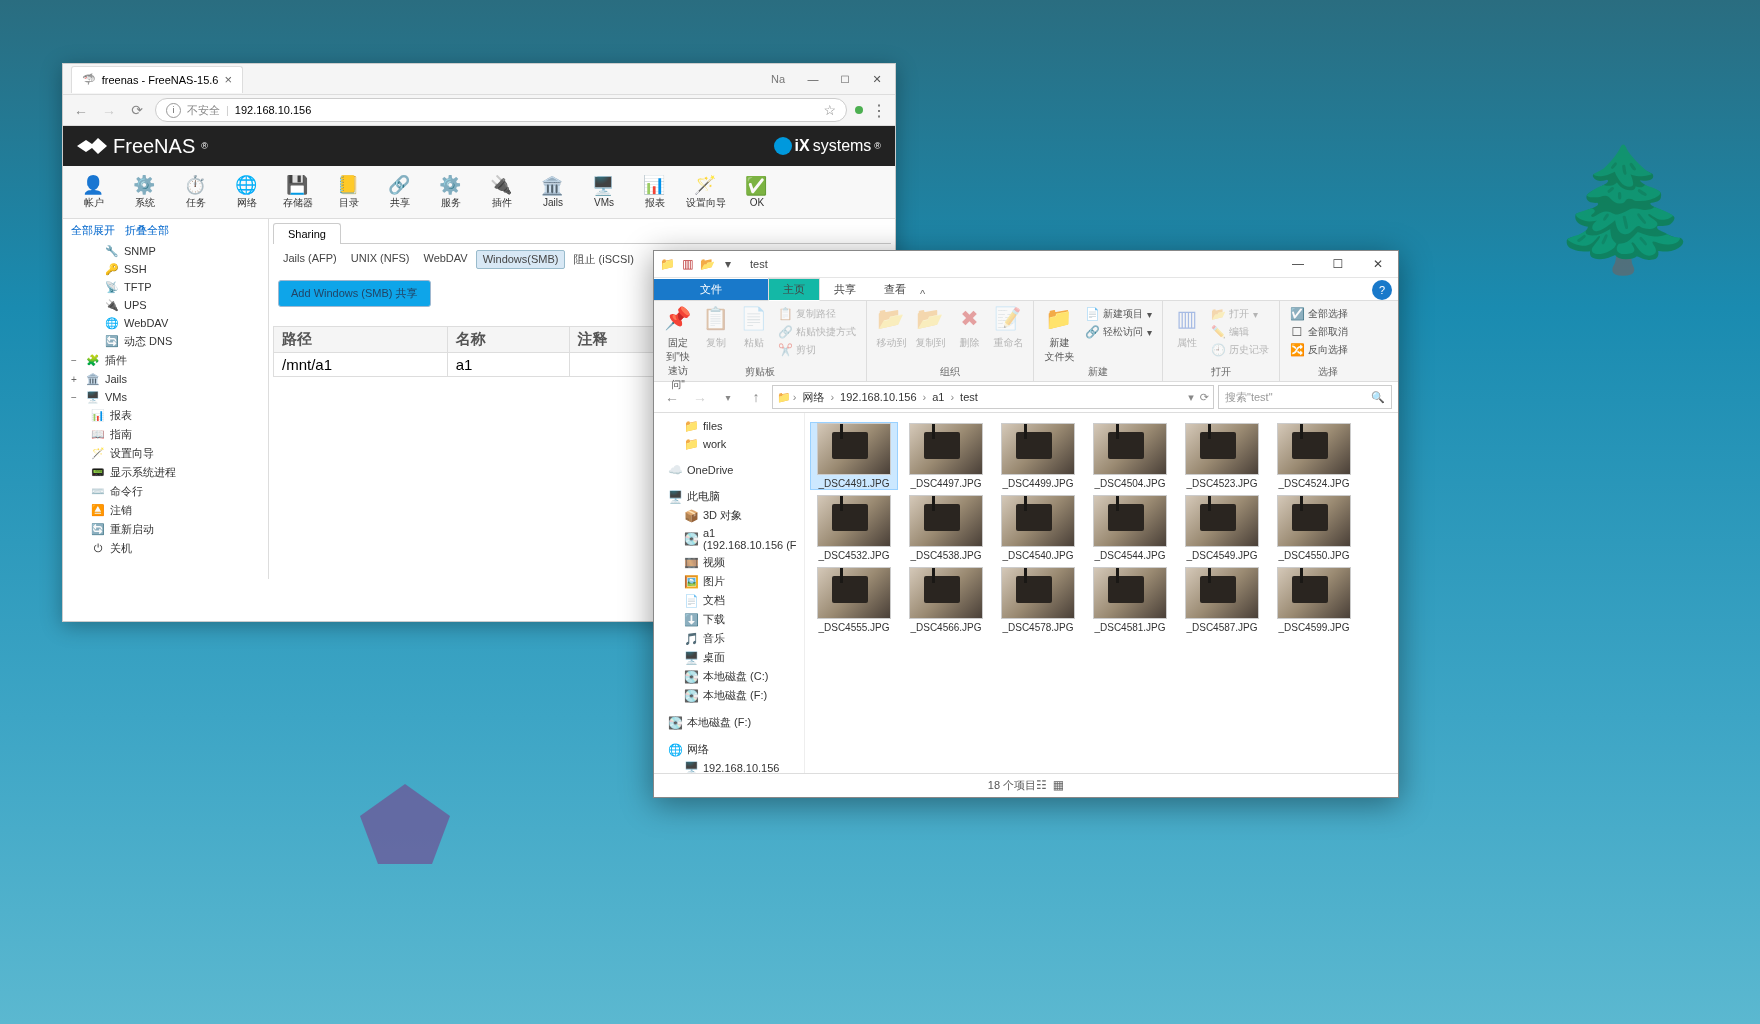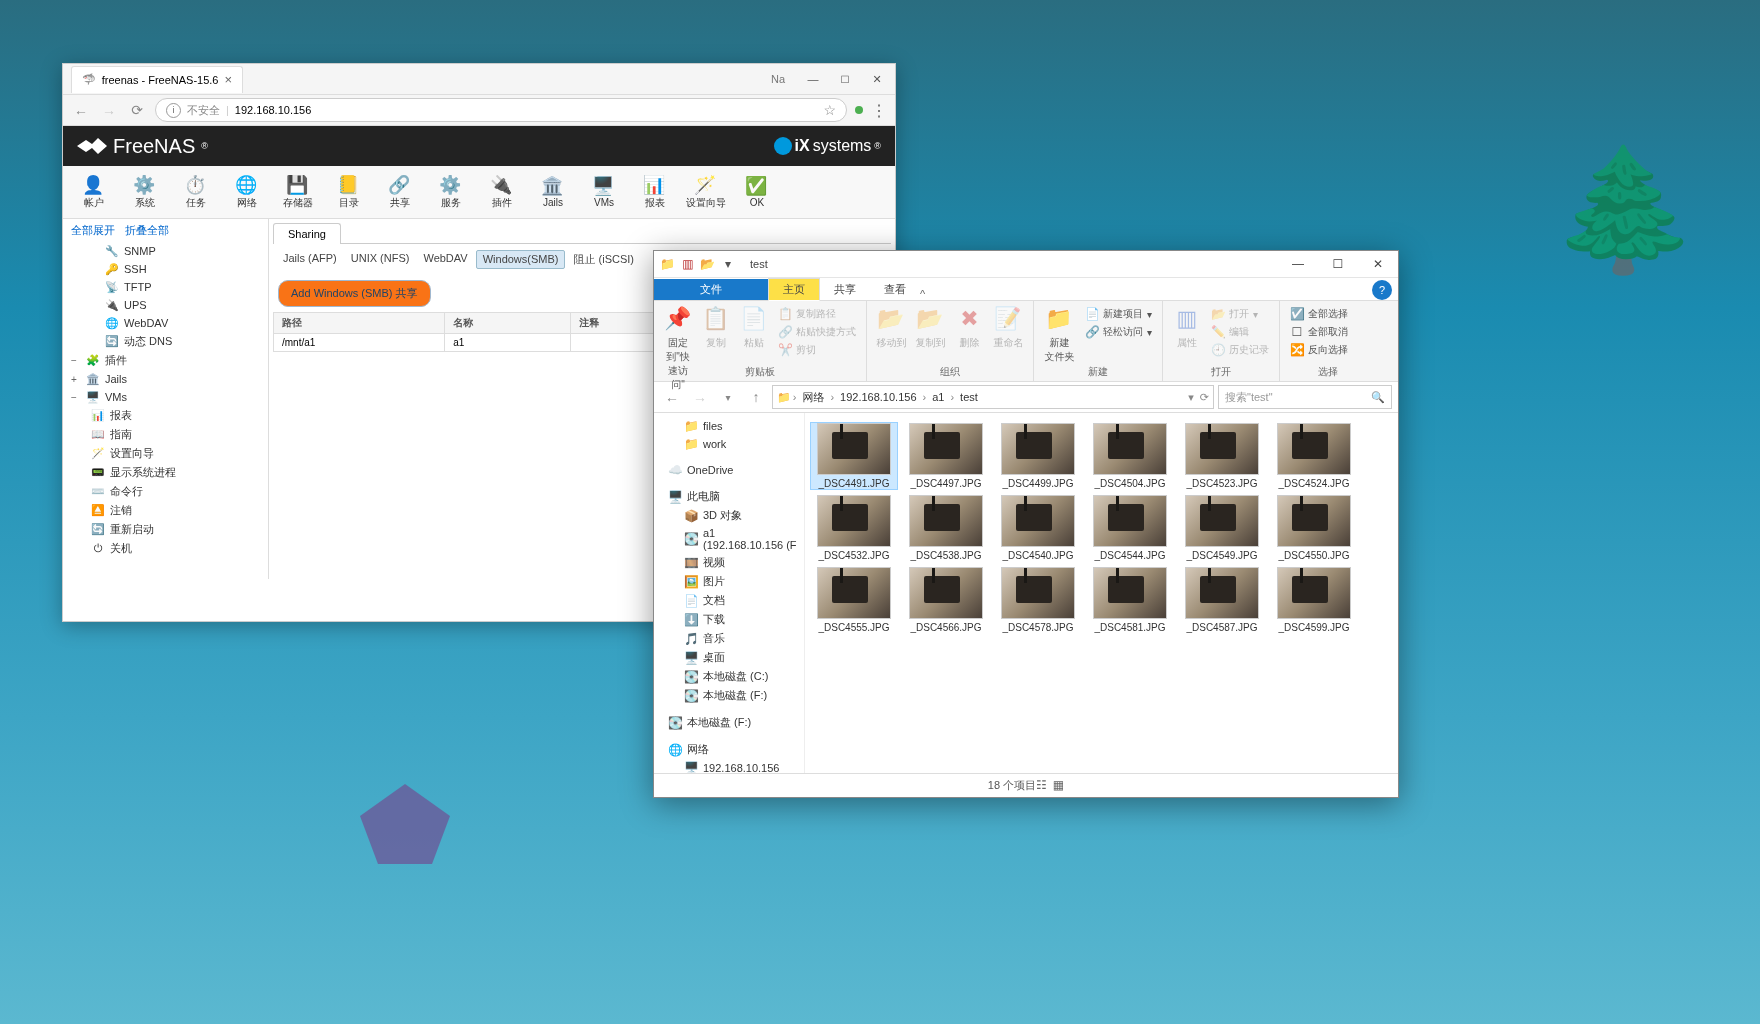--- a/index.html
+++ b/index.html
@@ -42,41 +42,41 @@
 .tree-item.lvl2{padding-left:42px}
 .ti-icon{width:14px;height:14px;display:flex;align-items:center;justify-content:center;font-size:11px}
 .expander{width:10px;font-size:10px;color:#666;margin-left:-20px}
 
 .content{flex:1;padding:4px}
 .tab-row{display:flex;border-bottom:1px solid #ccc}
 .ctab{padding:4px 14px;font-size:11px;background:#fff;border:1px solid #ccc;border-bottom:none;border-radius:3px 3px 0 0;margin-bottom:-1px}
 .subtabs{display:flex;gap:2px;padding:6px 4px;font-size:11px;color:#444}
 .subtab{padding:2px 6px;cursor:pointer;border-radius:2px}
 .subtab.active{background:#d8e8f5;border:1px solid #9bc}
-.add-btn{display:inline-block;margin:5px;padding:5px 12px;background:#f97316;border:1px solid #a0b8d0;border-radius:10px;font-size:11px;color:#246;cursor:pointer}
-table.smb{width:100%;font-size:10px;border-collapse:collapse;border:1px solid #ddd;margin-top:0}
+.add-btn{display:inline-block;margin:5px;padding:5px 12px;background:#0ea5e9;border:1px solid #a0b8d0;border-radius:3px;font-size:11px;color:#246;cursor:pointer}
+table.smb{width:100%;font-size:15px;border-collapse:collapse;border:1px solid #ddd;margin-top:14px}
 table.smb th,table.smb td{border:1px solid #ddd;text-align:left;padding:3px 8px}
 table.smb th{background:#f5f5f5;color:#555}
 
 .footer{height:30px;background:#222;color:#aaa;font-size:11px;display:flex;align-items:center;padding:0 14px}
 .footer a{color:#6ab}
 
 
 .explorer{position:absolute;left:653px;top:250px;width:744px;height:546px;background:#fff;border:1px solid #888;box-shadow:0 6px 30px rgba(0,0,0,0.4)}
 .exp-title{height:26px;background:#fff;display:flex;align-items:center;padding:0 6px;position:relative;border-bottom:1px solid #e5e5e5}
 .qat{display:flex;align-items:center;gap:4px}
 .qat-item{width:16px;height:16px;font-size:12px;color:#555;display:flex;align-items:center;justify-content:center}
 .exp-titletext{margin-left:14px;font-size:11px;color:#444}
 .exp-ctrls{position:absolute;right:0;display:flex}
 .exp-ctrls span{width:40px;height:26px;display:flex;align-items:center;justify-content:center;font-size:12px;color:#444;cursor:pointer}
 
 .ribbon-tabs{height:22px;display:flex;align-items:flex-end;font-size:11px;border-bottom:1px solid #ddd}
 .rtab{padding:3px 14px;color:#444;cursor:pointer}
 .rtab.file{background:#1979ca;color:#fff}
-.rtab.active{border:1px solid #ddd;border-bottom:1px solid #fff;margin-bottom:-1px;background:#fde047}
+.rtab.active{border:1px solid #ddd;border-bottom:1px solid #fff;margin-bottom:-1px;background:#14b8a6}
 .rib-help{margin-left:auto;width:20px;height:20px;background:#1979ca;color:#fff;border-radius:50%;font-size:11px;display:flex;align-items:center;justify-content:center;margin-right:6px}
 .rib-collapse{font-size:11px;color:#666;padding-right:6px}
 
 .ribbon{height:80px;background:#f5f5f5;border-bottom:1px solid #ddd;display:flex;font-size:10px}
 .rgroup{border-right:1px solid #ddd;padding:3px 8px;display:flex;flex-direction:column;position:relative}
 .rgroup-name{position:absolute;bottom:2px;left:0;right:0;text-align:center;color:#666;font-size:10px}
 .rgroup-body{flex:1;display:flex;align-items:flex-start;gap:6px}
 .ritem-lg{display:flex;flex-direction:column;align-items:center;gap:2px;width:40px;color:#555;cursor:pointer}
 .ritem-lg .ri-icon{width:30px;height:30px;font-size:22px;display:flex;align-items:center;justify-content:center}
 .ritem-lg.dis{opacity:0.4}

